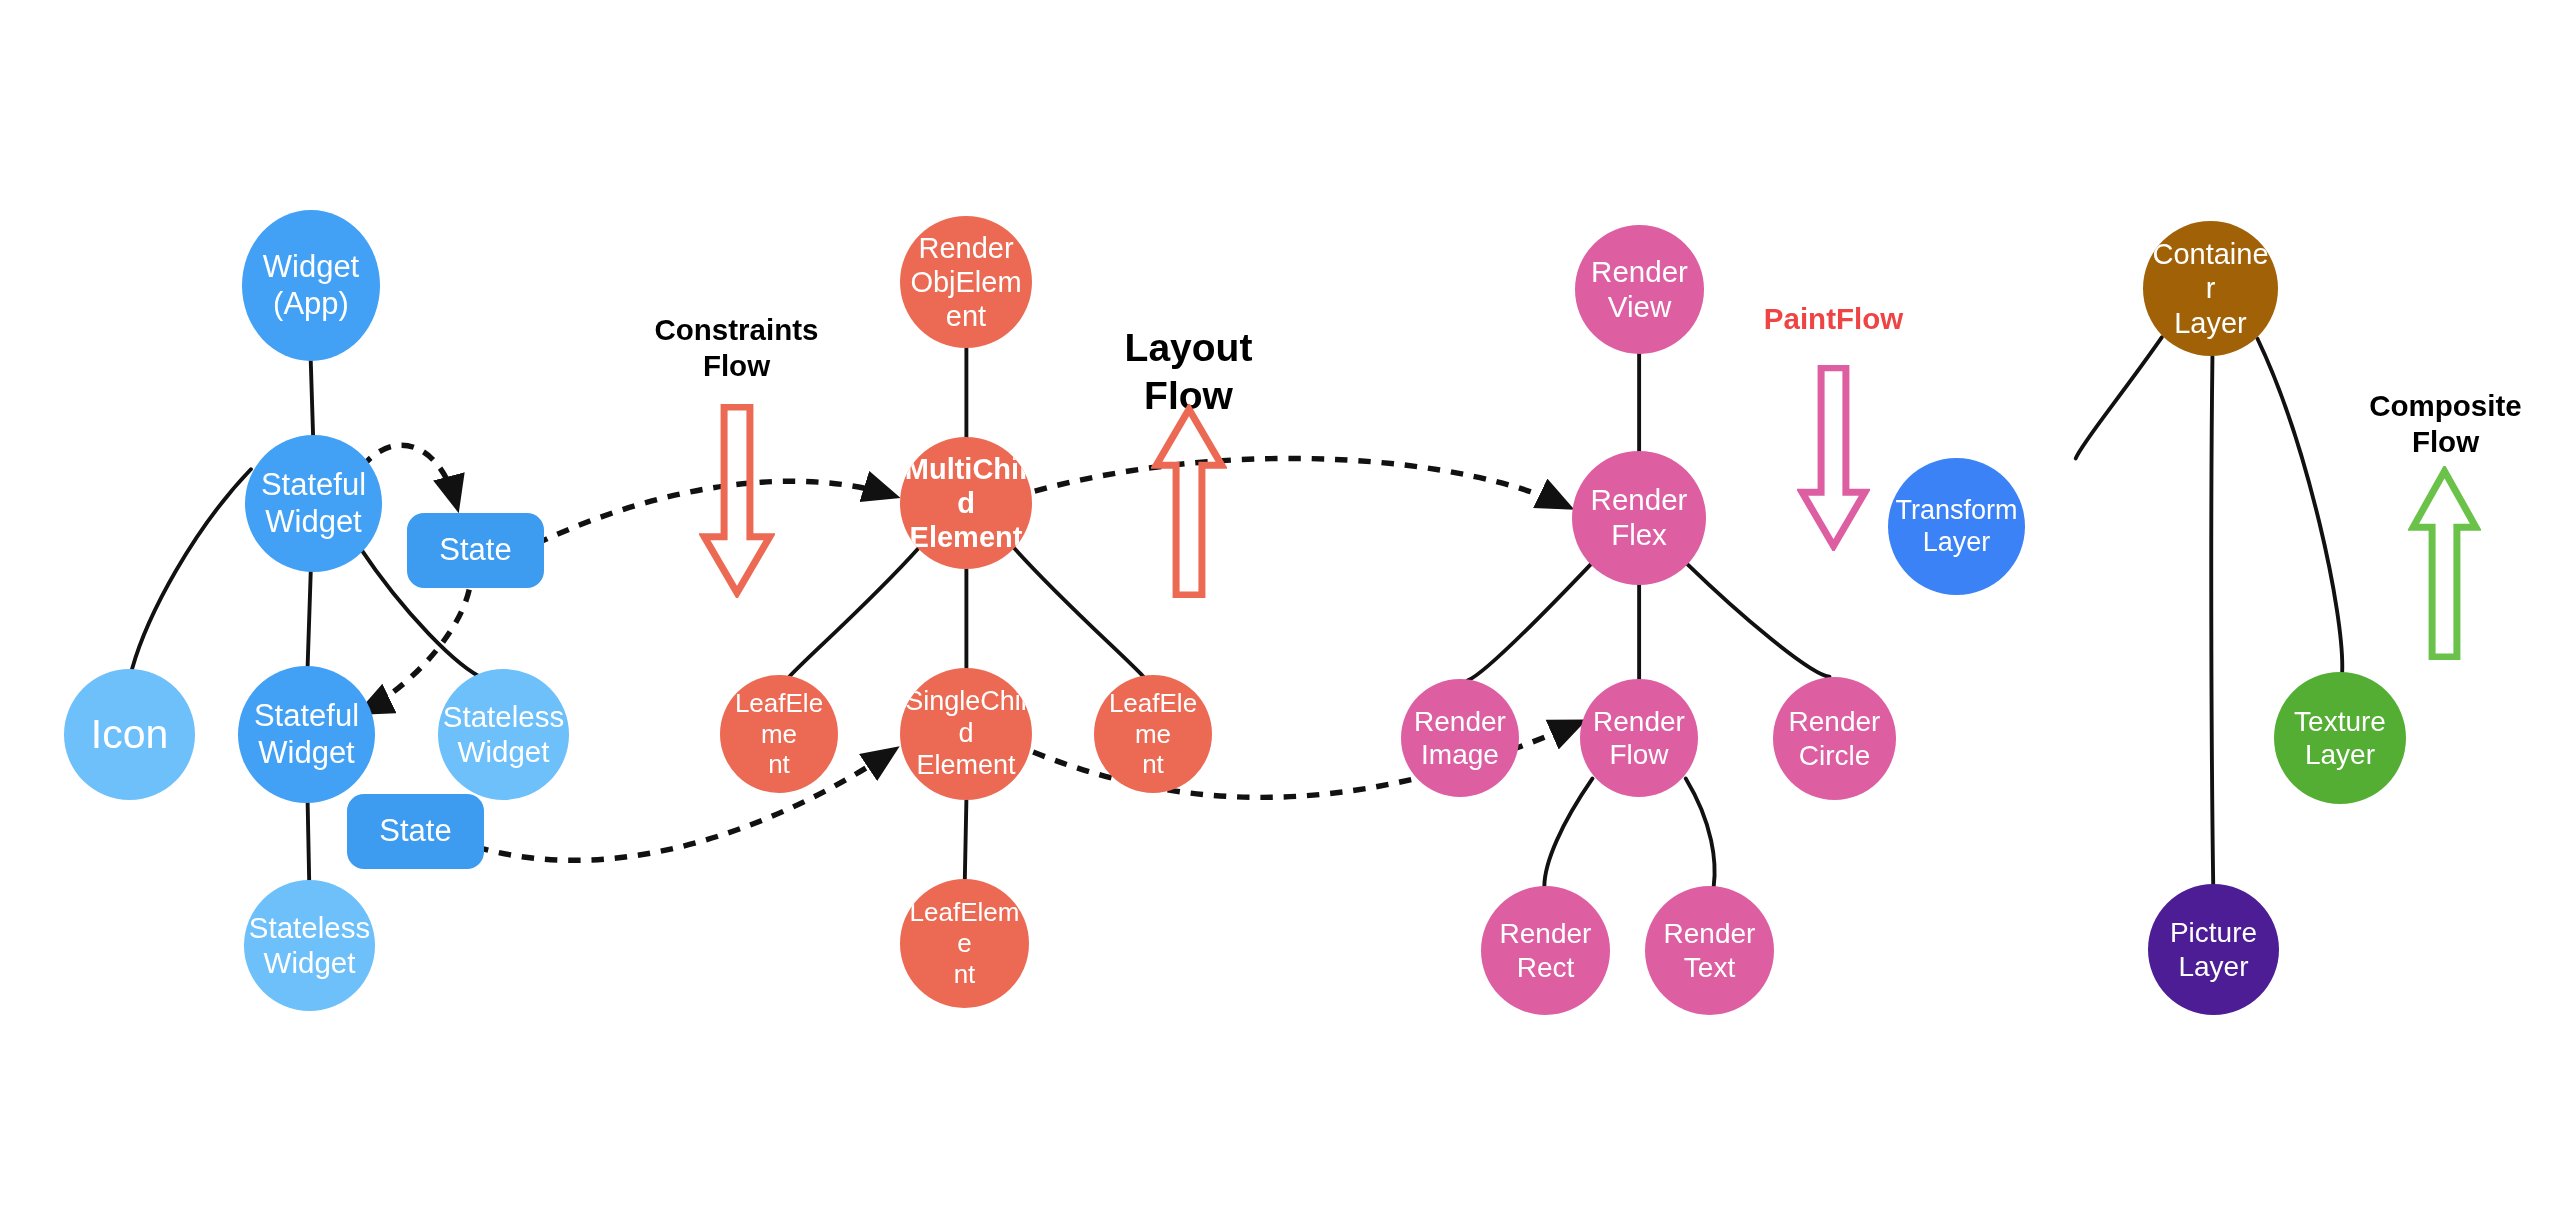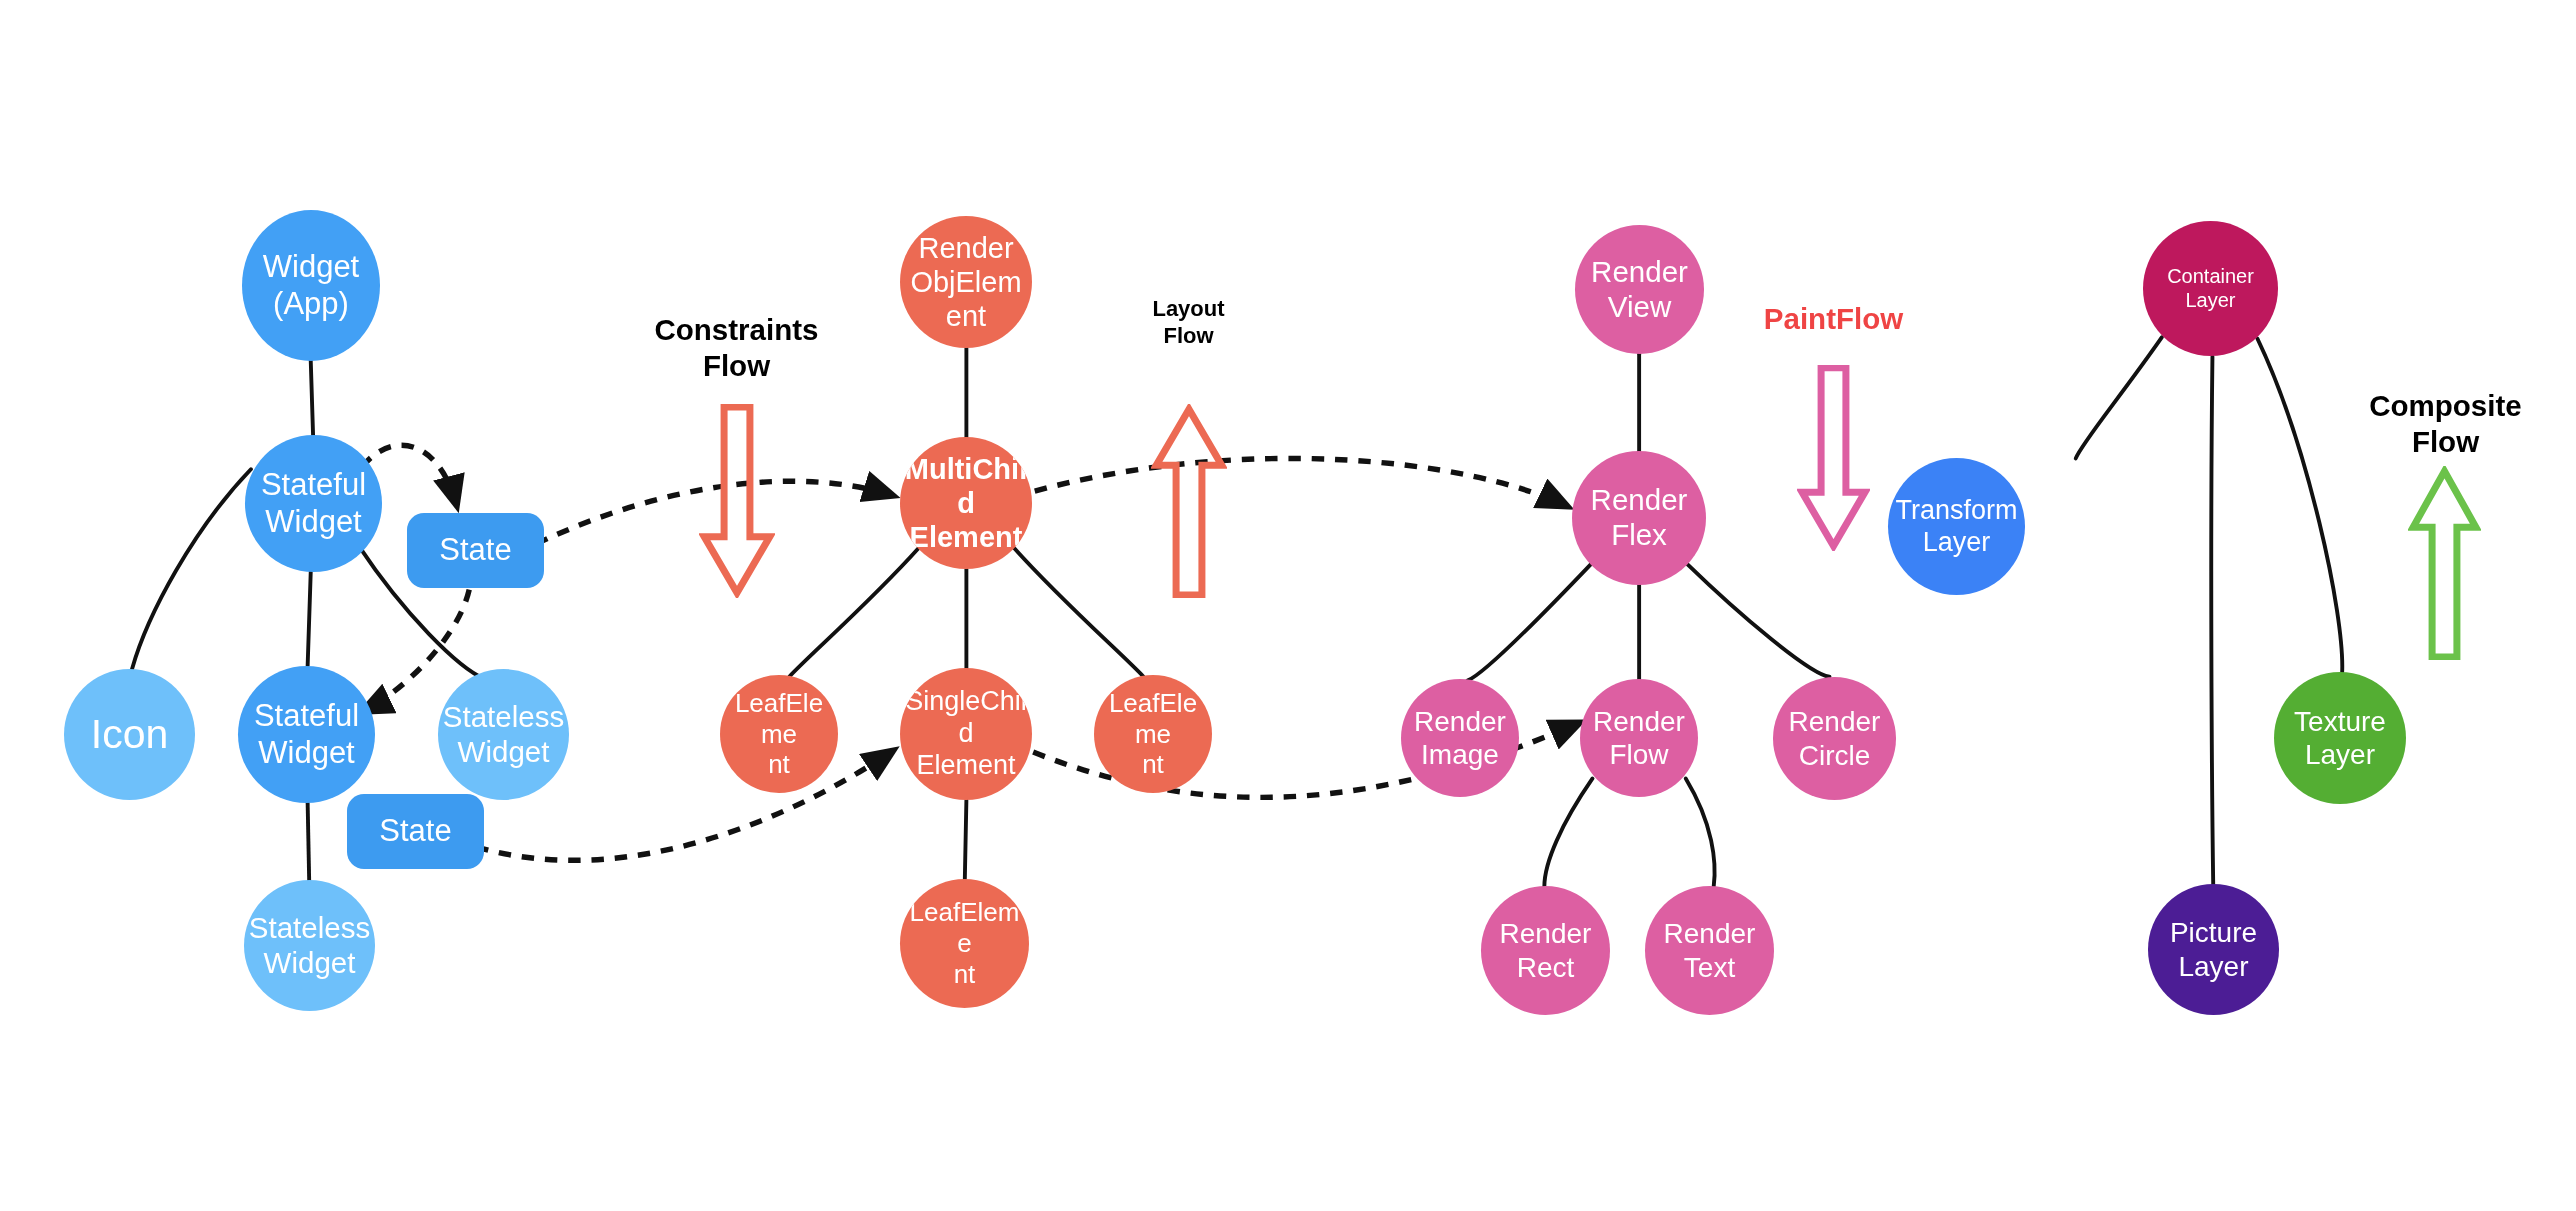--- a/index.html
+++ b/index.html
@@ -158,36 +158,36 @@
       </div>
       <div class="node circle" style="left: 1773px; top: 677px; width: 123px; height: 123px; background: rgb(221, 95, 162); font-size: 28px;">
         <span class="lbl">Render<br>Circle</span>
       </div>
       <div class="node circle" style="left: 1481px; top: 886px; width: 129px; height: 129px; background: rgb(221, 95, 162); font-size: 28px;">
         <span class="lbl">Render<br>Rect</span>
       </div>
       <div class="node circle" style="left: 1645px; top: 886px; width: 129px; height: 129px; background: rgb(221, 95, 162); font-size: 28px;">
         <span class="lbl">Render<br>Text</span>
       </div>
-      <div class="node circle" style="left: 2143px; top: 221px; width: 135px; height: 135px; background: #be185d; font-size: 20px;">
+      <div class="node circle" style="left: 2143px; top: 221px; width: 135px; height: 135px; background: #a16207; font-size: 29px;">
         <span class="lbl">Container<br>Layer</span>
       </div>
       <div class="node circle" style="left: 1888px; top: 458px; width: 137px; height: 137px; background: #3b82f6; font-size: 27px;">
         <span class="lbl">Transform<br>Layer</span>
       </div>
       <div class="node circle" style="left: 2274px; top: 672px; width: 132px; height: 132px; background: rgb(84, 174, 51); font-size: 28px;">
         <span class="lbl">Texture<br>Layer</span>
       </div>
       <div class="node circle" style="left: 2148px; top: 884px; width: 131px; height: 131px; background: #4c1d95; font-size: 28px;">
         <span class="lbl">Picture<br>Layer</span>
       </div>
     </div>
   <div id="flowlabels-host">
       <div class="flowlabel" style="font-size: 29.5px; color: rgb(0, 0, 0); left: 581px; top: 312px; width: 311px;">Constraints<br>Flow</div>
-      <div class="flowlabel" style="font-size: 22px; color: rgb(0, 0, 0); left: 1033px; top: 296px; width: 311px;">Layout<br>Flow</div>
+      <div class="flowlabel" style="font-size: 39px; color: rgb(0, 0, 0); left: 1033px; top: 324px; width: 311px;">Layout<br>Flow</div>
       <div class="flowlabel" style="font-size: 29.5px; color: #ef4444; left: 1678px; top: 301px; width: 311px;">PaintFlow</div>
       <div class="flowlabel" style="font-size: 29.5px; color: rgb(0, 0, 0); left: 2290px; top: 388px; width: 311px;">Composite<br>Flow</div>
     </div>
   <div id="flowarrows-host">
       <div class="flowarrow" style="left: 699px; top: 404px; width: 76px; height: 194px;"><svg width="76" height="194" viewBox="0 0 100 260" preserveAspectRatio="none">
           <path d="M 33 4 L 67 4 L 67 178 L 93 178 L 50 253 L 7 178 L 33 178 Z" fill="none" stroke="#EC6A53" stroke-width="7" stroke-linejoin="miter" vector-effect="non-scaling-stroke"></path>
         </svg></div>
       <div class="flowarrow" style="left: 1151px; top: 404px; width: 76px; height: 194px;"><svg width="76" height="194" viewBox="0 0 100 260" preserveAspectRatio="none">
           <path d="M 50 7 L 93 82 L 67 82 L 67 256 L 33 256 L 33 82 L 7 82 Z" fill="none" stroke="#EC6A53" stroke-width="7" stroke-linejoin="miter" vector-effect="non-scaling-stroke"></path>
         </svg></div>

